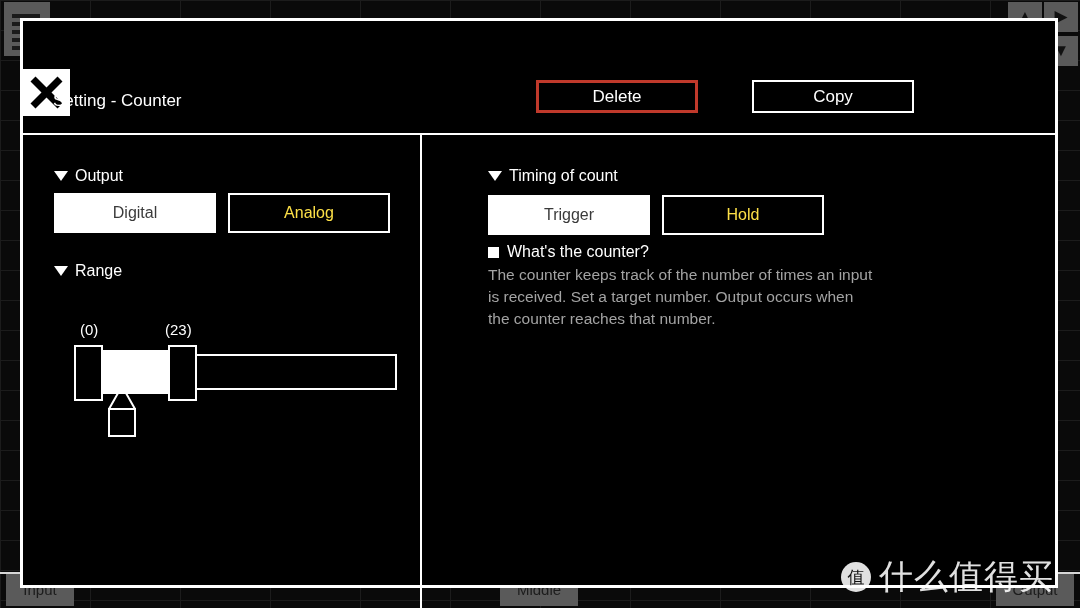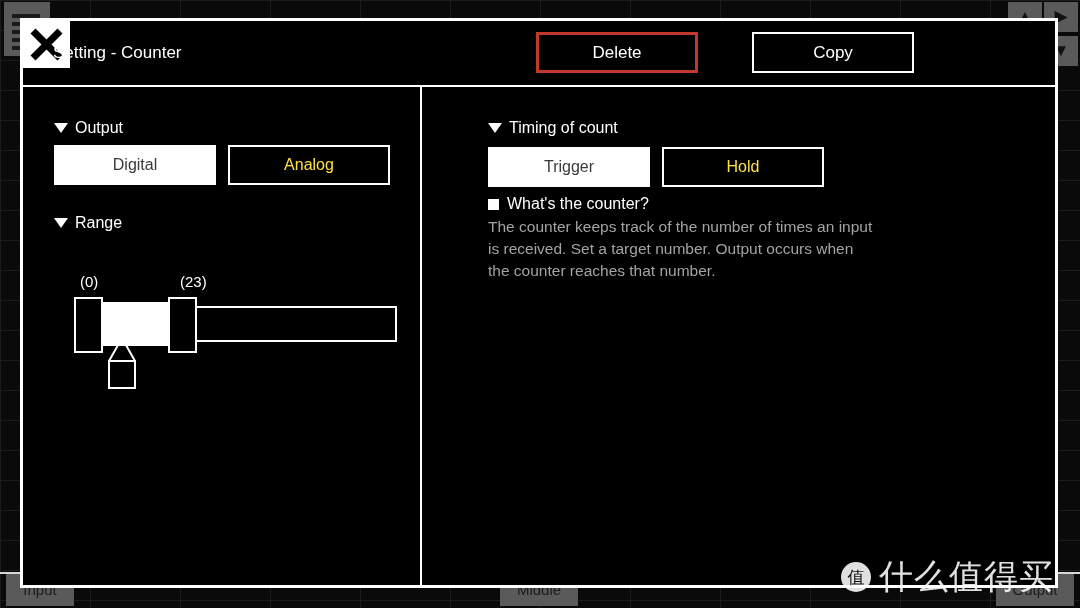--- a/index.html
+++ b/index.html
@@ -95,34 +95,35 @@
     height: 570px;
     background: #000000;
     border: 3px solid #ffffff;
     box-sizing: border-box;
   }
   #dialog-header {
     position: relative;
     height: 66px;
     border-bottom: 2px solid #ffffff;
     box-sizing: border-box;
+    margin-top: 48px;
   }
   #dialog-title {
     position: absolute;
     left: 30px;
     top: 50%;
     transform: translateY(-50%);
     color: #ffffff;
     font-size: 17px;
     white-space: nowrap;
   }
   .hdr-btn {
     position: absolute;
     top: 11px;
-    height: 41px;
+    height: 33px;
     background: #000000;
     color: #ffffff;
     font-size: 17px;
     display: flex;
     align-items: center;
     justify-content: center;
     box-sizing: border-box;
   }
   #delete-button {
     left: 513px;
@@ -193,21 +194,21 @@
   
   #range-block { position: absolute; left: 31px; top: 186px; }
   #range-labels {
     position: relative;
     height: 20px;
     color: #ffffff;
     font-size: 15px;
   }
   #range-labels span { position: absolute; top: 0; }
   #label-min { left: 26px; }
-  #label-max { left: 126px; }
+  #label-max { left: 111px; }
 
   #slider { position: relative; width: 345px; height: 56px; margin-top: 4px; }
   #slider-track-empty {
     position: absolute;
     left: 95px;
     top: 9px;
     width: 248px;
     height: 36px;
     border: 2px solid #ffffff;
     box-sizing: border-box;

